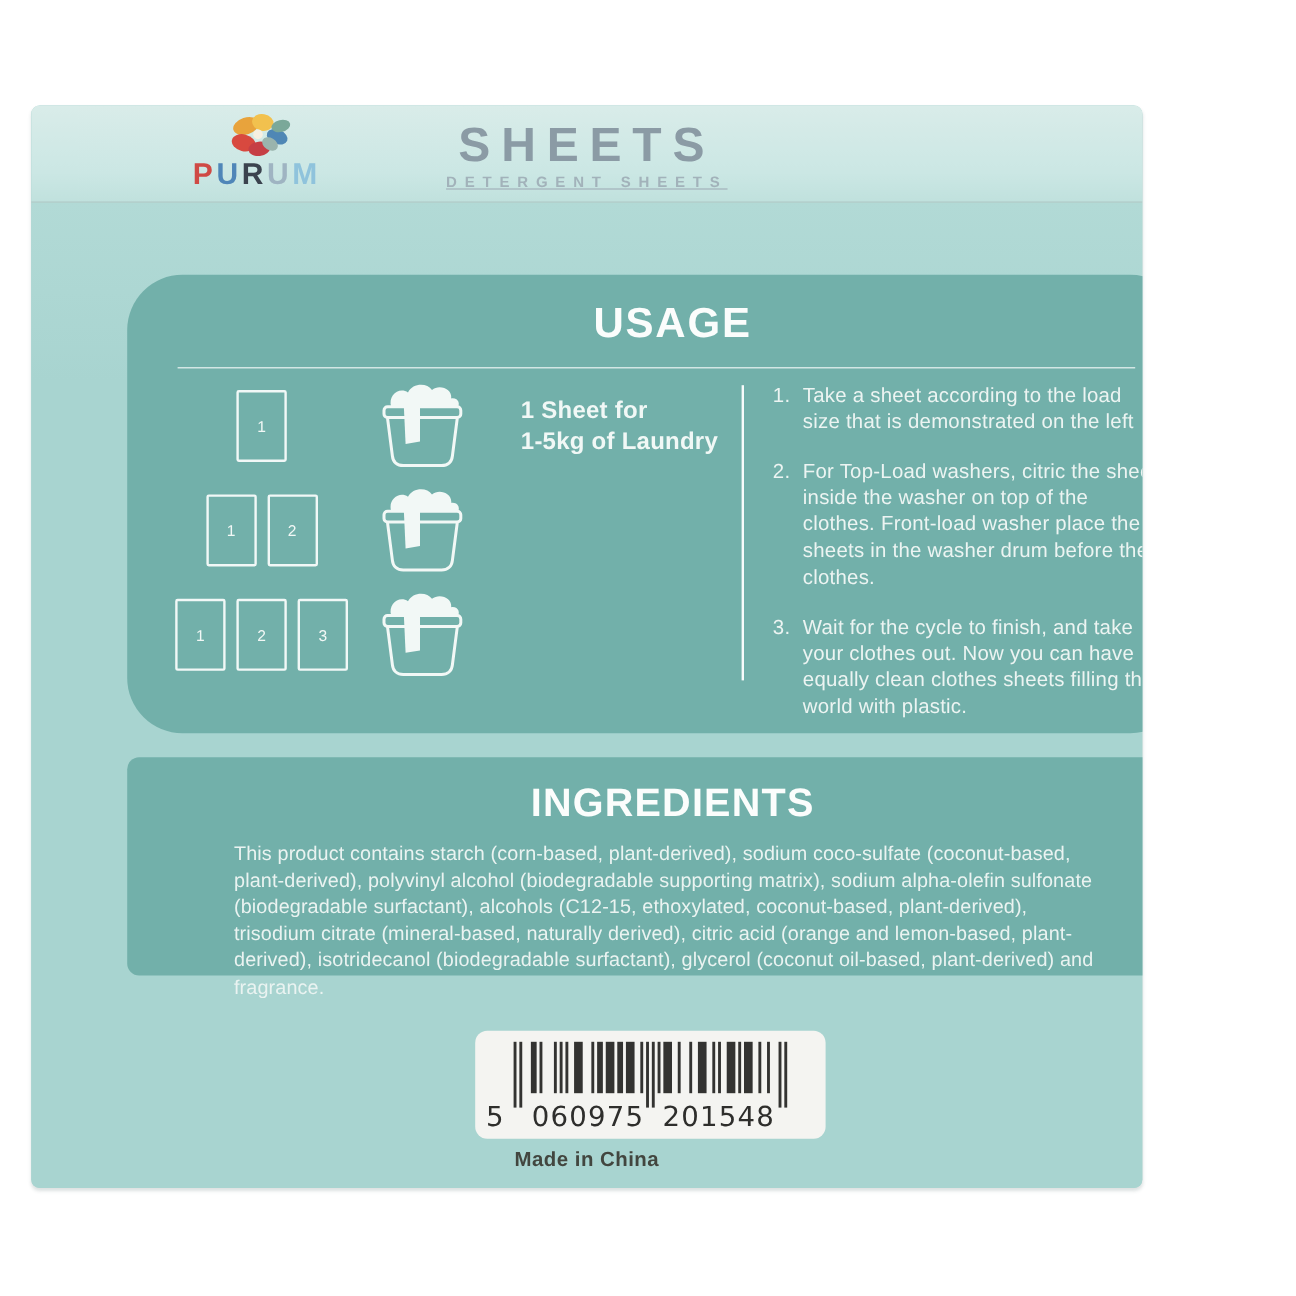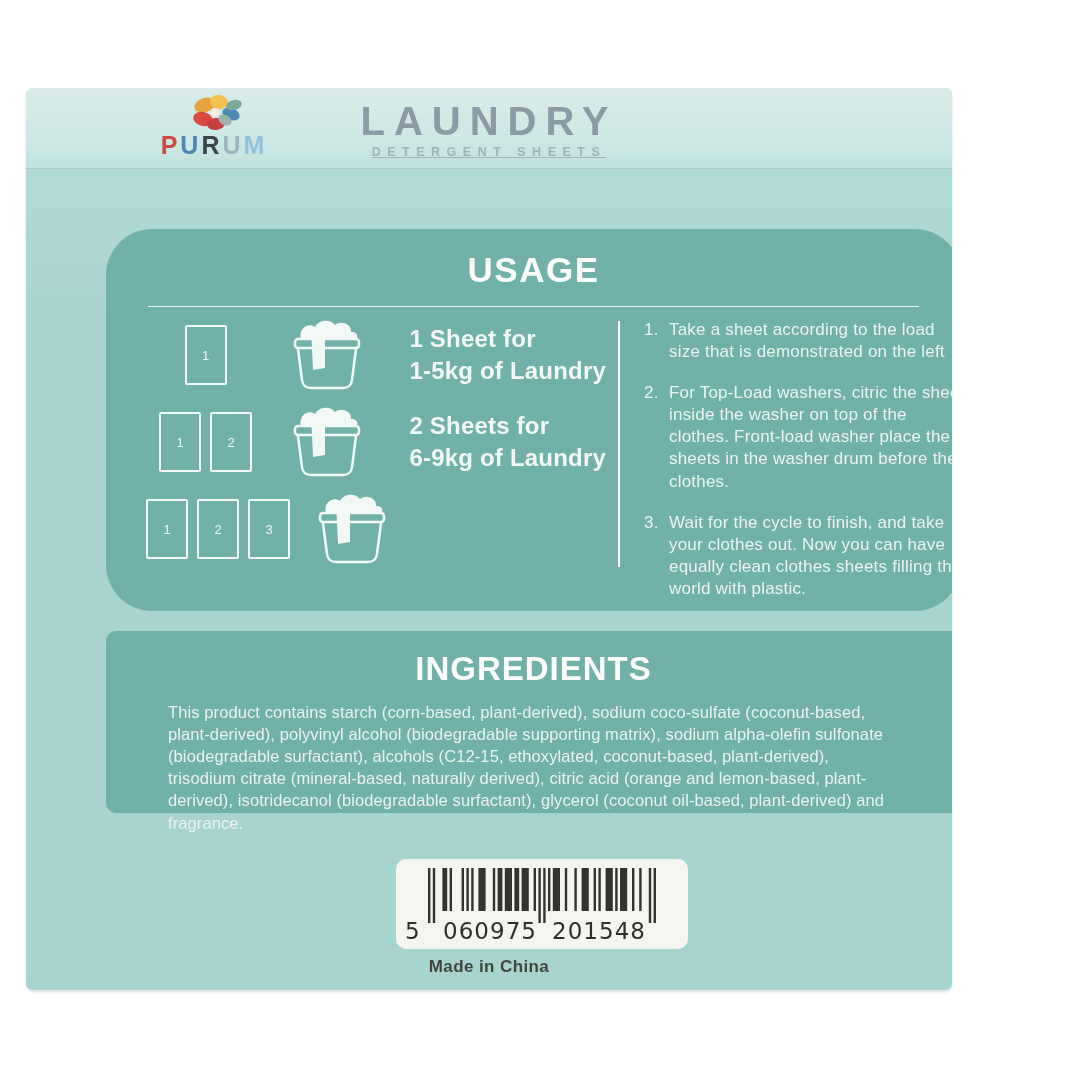--- a/index.html
+++ b/index.html
@@ -20,34 +20,34 @@
   .flower{display:block;margin:0 auto;}
   .brand-word{font-size:25px;font-weight:800;letter-spacing:3px;margin-top:-3px;}
   .brand-word span{display:inline-block;}
 
   
   .title-block{position:absolute;left:50%;top:11px;transform:translateX(-50%);text-align:center;white-space:nowrap;}
   .title-main{font-size:40px;font-weight:800;letter-spacing:9px;color:#8b9ba5;}
   .title-sub{font-size:12.5px;font-weight:600;letter-spacing:6.5px;color:#a2b2ba;margin-top:1px;text-decoration:underline;}
 
   
-  .panel{position:absolute;left:80px;width:855px;background:#72b0aa;color:#eef6f4;}
+  .panel{position:absolute;left:80px;width:855px;background:#72b0aa;color:#eef6f4;padding-left:27px;}
   .panel h2{margin:0;text-align:center;font-weight:800;color:#fbfdfc;}
   .usage{top:60px;height:382px;border-radius:46px;}
   .usage h2{padding-top:21px;font-size:35px;letter-spacing:1.5px;}
   .h-divider{position:absolute;top:77px;left:42px;right:42px;height:1px;background:rgba(255,255,255,0.85);}
   .v-divider{position:absolute;left:512px;top:92px;height:246px;width:1.5px;background:rgba(255,255,255,0.95);}
 
   .usage-left{position:absolute;top:86px;left:28px;width:472px;}
   .usage-row{display:flex;align-items:center;height:80px;margin-bottom:7px;}
   .sheets{width:168px;display:flex;gap:9px;justify-content:center;align-items:center;}
   .sheet{width:38px;height:56px;border:2px solid rgba(248,252,251,0.95);border-radius:2px;
     display:flex;align-items:center;justify-content:center;font-size:13px;color:#f2f8f6;flex:none;}
   .basket{width:100px;display:flex;justify-content:center;flex:none;}
-  .dose-text{margin-left:32px;font-size:24px;font-weight:600;line-height:1.32;
+  .dose-text{margin-left:32px;font-size:20px;font-weight:600;line-height:1.32;
     letter-spacing:0.2px;color:#f1f8f6;white-space:nowrap;}
 
   .usage-right{position:absolute;left:538px;top:90px;width:322px;}
   .step{display:flex;margin-bottom:19px;font-size:17px;line-height:1.3;
     letter-spacing:0.2px;font-weight:500;color:#ecf4f2;}
   .step .num{width:25px;flex:none;}
 
   .ingredients{top:462px;height:182px;border-radius:10px;}
   .ingredients h2{padding-top:19px;font-size:33px;letter-spacing:1px;}
   .ingredients p{margin:13px 62px 0;font-size:16.5px;line-height:1.34;
@@ -80,21 +80,21 @@
           <ellipse class="petal" cx="22" cy="27" rx="10" ry="7" transform="rotate(14 22 27)" fill="#d8493f"></ellipse>
           <ellipse class="petal" cx="35" cy="32" rx="9" ry="6" transform="rotate(-6 35 32)" fill="#c63f45"></ellipse>
           <ellipse class="petal" cx="50" cy="22" rx="9" ry="6" transform="rotate(22 50 22)" fill="#4f87b5"></ellipse>
           <ellipse class="petal" cx="53" cy="13" rx="8" ry="5" transform="rotate(-14 53 13)" fill="#7aa899"></ellipse>
           <ellipse class="petal" cx="44" cy="28" rx="7" ry="5" transform="rotate(30 44 28)" fill="#9ab4ad"></ellipse>
           <circle cx="34" cy="20" r="4" fill="#f6efe2"></circle>
         </svg>
         <div class="brand-word"><span style="color: rgb(207, 74, 69);">P</span><span style="color: rgb(79, 134, 184);">U</span><span style="color: rgb(59, 67, 78);">R</span><span style="color: rgb(159, 180, 194);">U</span><span style="color: rgb(143, 195, 220);">M</span></div>
       </div>
       <div class="title-block">
-        <div class="title-main">LAUNDRY</div>
+        <div class="title-main">SHEETS</div>
         <div class="title-sub">DETERGENT SHEETS</div>
       </div>
     </div>
 
     <div class="face">
 
       <section class="panel usage">
         <h2>USAGE</h2>
         <div class="h-divider"></div>
         <div class="usage-left" id="usage-rows">
@@ -128,24 +128,20 @@
                   <span>2</span>
                 </div>
 </div>
     <div class="basket">
       <svg width="84" height="74" viewBox="0 0 84 74">
         <path d="M16 21 C13 11 23 4 30 9 C34 1 46 1 50 7 C56 2 67 6 66 14 C72 13 74 19 71 22 L16 22 Z" fill="#f2f8f6"></path>
         <rect x="10" y="21" width="64" height="9" rx="3" fill="#72b0aa" stroke="#f2f8f6" stroke-width="2.5"></rect>
         <path d="M13 31 L17 62 C17.5 67 21 70 26 70 L58 70 C63 70 66.5 67 67 62 L71 31" fill="none" stroke="#f2f8f6" stroke-width="2.5" stroke-linejoin="round" stroke-linecap="round"></path>
         <path d="M26 9 L40 11 L40 50 L28 52 Z" fill="#f2f8f6"></path>
       </svg>
-    </div>
-    <div class="dose-text">
-      <div class="l1">2 Sheets for</div>
-      <div class="l2">6-9kg of Laundry</div>
     </div>
   </div>
 
   <div class="usage-row">
     <div class="sheets">
   <div class="sheet">
                   <span>1</span>
                 </div>
 
   <div class="sheet">

